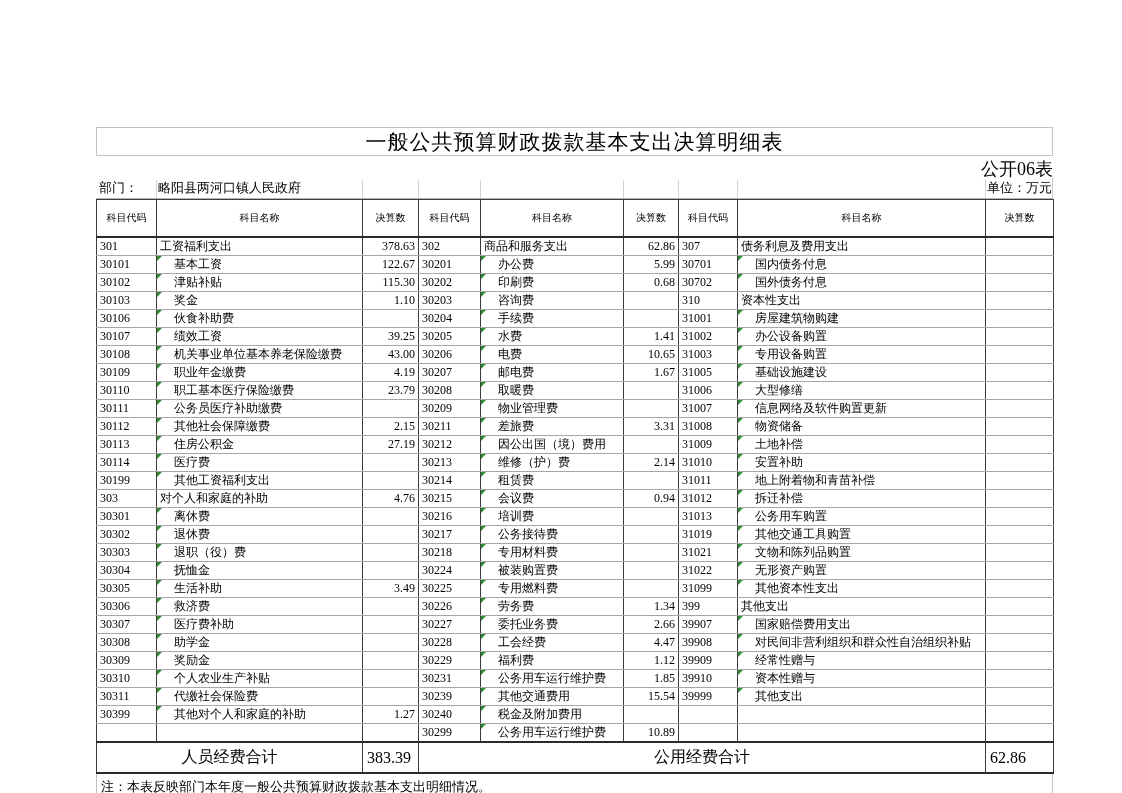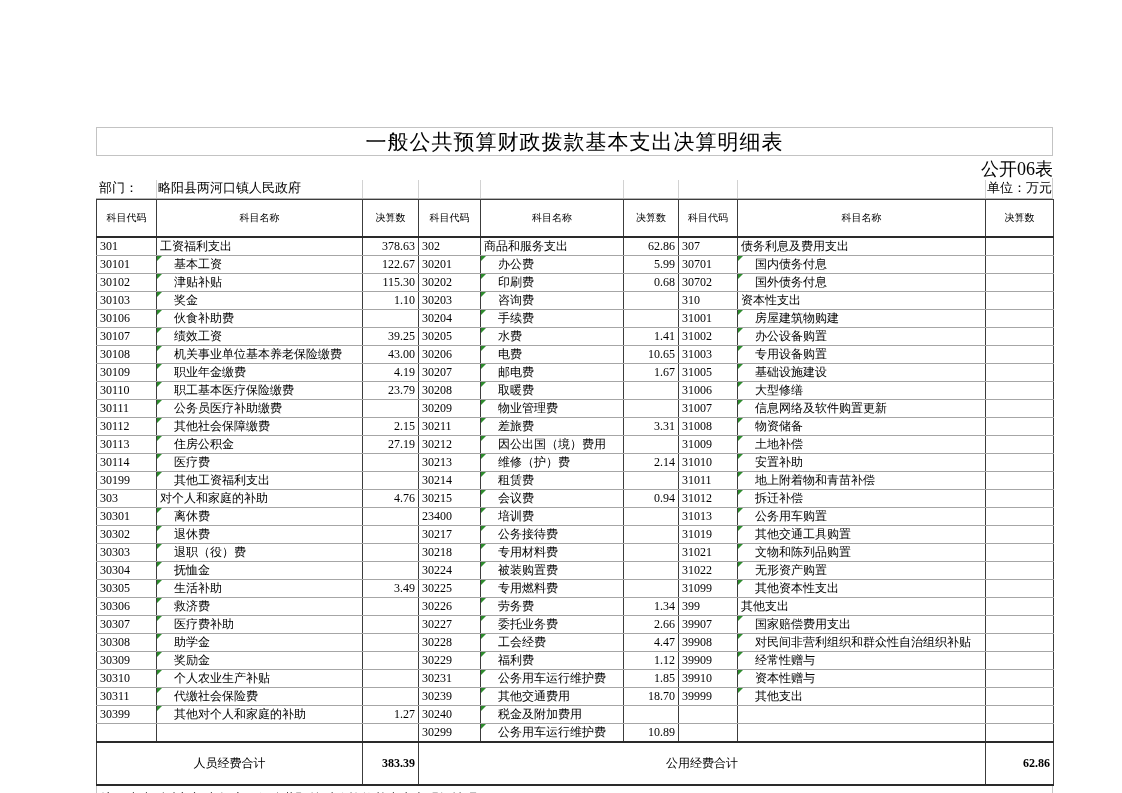--- a/index.html
+++ b/index.html
@@ -33,24 +33,24 @@
            border-left:1px solid #3c3c3c;border-right:1px solid #3c3c3c;
            border-top:1px solid #a6a6a6;border-bottom:1px solid #a6a6a6;
            overflow:hidden;white-space:nowrap;}
   td.code{padding-left:3px;}
   td.name{padding-left:3px;position:relative;}
   td.name.ind{padding-left:17px;}
   td.name.flag::before{content:"";position:absolute;left:0;top:0;
            border-top:5px solid var(--green,#2e8b2e);border-right:5px solid transparent;}
   td.val{text-align:right;padding-right:3px;}
 
-  tfoot td{height:17px;font-size:12px;padding:12px;
+  tfoot td{height:17px;font-size:16px;padding:4px;
            border:1px solid #3c3c3c;border-top:2px solid #2a2a2a;border-bottom:2px solid #2a2a2a;}
   tfoot td.f-label{text-align:center;}
-  tfoot td.f-val{text-align:right;padding-right:3px;font-weight:bold;}
+  tfoot td.f-val{text-align:left;padding-right:3px;}
 
   .note-row{border-left:1px solid #c4c4c4;border-right:1px solid #c4c4c4;
             min-height:30px;}
   .note{font-size:13px;padding:4px 0 0 4px;}
 </style>
 </head>
 <body>
 
 <div class="sheet">
 
@@ -262,21 +262,21 @@
           <td class="name ind flag">会议费</td>
           <td class="val">0.94</td>
           <td class="code">31012</td>
           <td class="name ind flag">拆迁补偿</td>
           <td class="val"></td>
         </tr>
         <tr>
           <td class="code">30301</td>
           <td class="name ind flag">离休费</td>
           <td class="val"></td>
-          <td class="code">23400</td>
+          <td class="code">30216</td>
           <td class="name ind flag">培训费</td>
           <td class="val"></td>
           <td class="code">31013</td>
           <td class="name ind flag">公务用车购置</td>
           <td class="val"></td>
         </tr>
         <tr>
           <td class="code">30302</td>
           <td class="name ind flag">退休费</td>
           <td class="val"></td>
@@ -374,21 +374,21 @@
           <td class="code">39910</td>
           <td class="name ind flag">资本性赠与</td>
           <td class="val"></td>
         </tr>
         <tr>
           <td class="code">30311</td>
           <td class="name ind flag">代缴社会保险费</td>
           <td class="val"></td>
           <td class="code">30239</td>
           <td class="name ind flag">其他交通费用</td>
-          <td class="val">18.70</td>
+          <td class="val">15.54</td>
           <td class="code">39999</td>
           <td class="name ind flag">其他支出</td>
           <td class="val"></td>
         </tr>
         <tr>
           <td class="code">30399</td>
           <td class="name ind flag">其他对个人和家庭的补助</td>
           <td class="val">1.27</td>
           <td class="code">30240</td>
           <td class="name ind flag">税金及附加费用</td>

